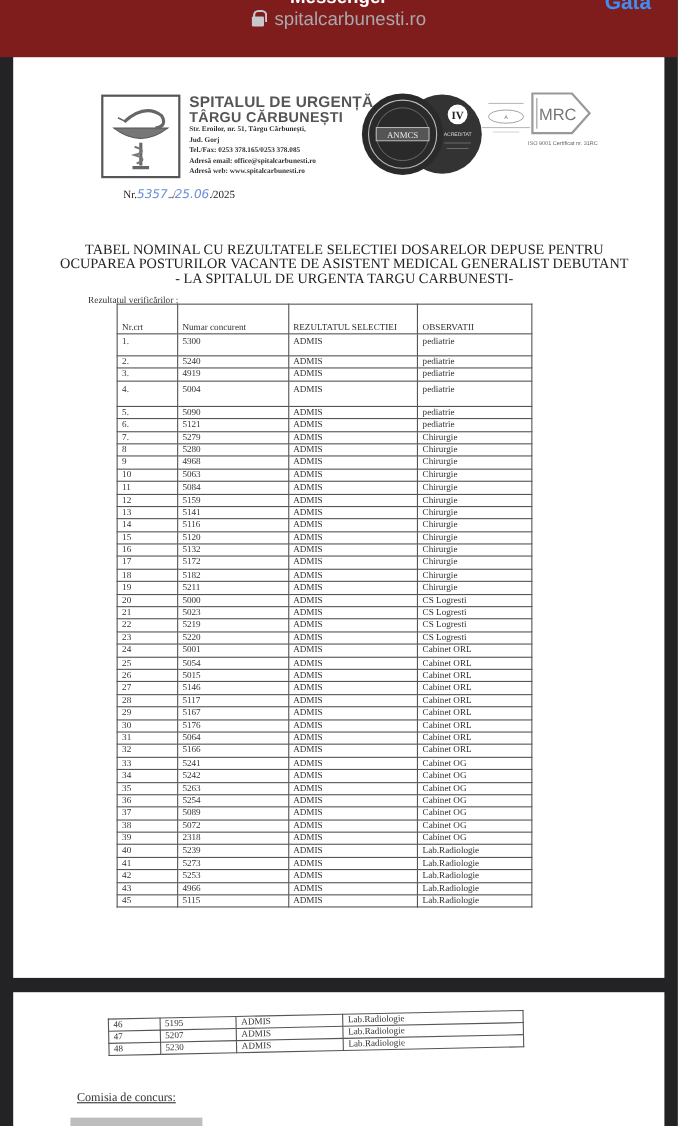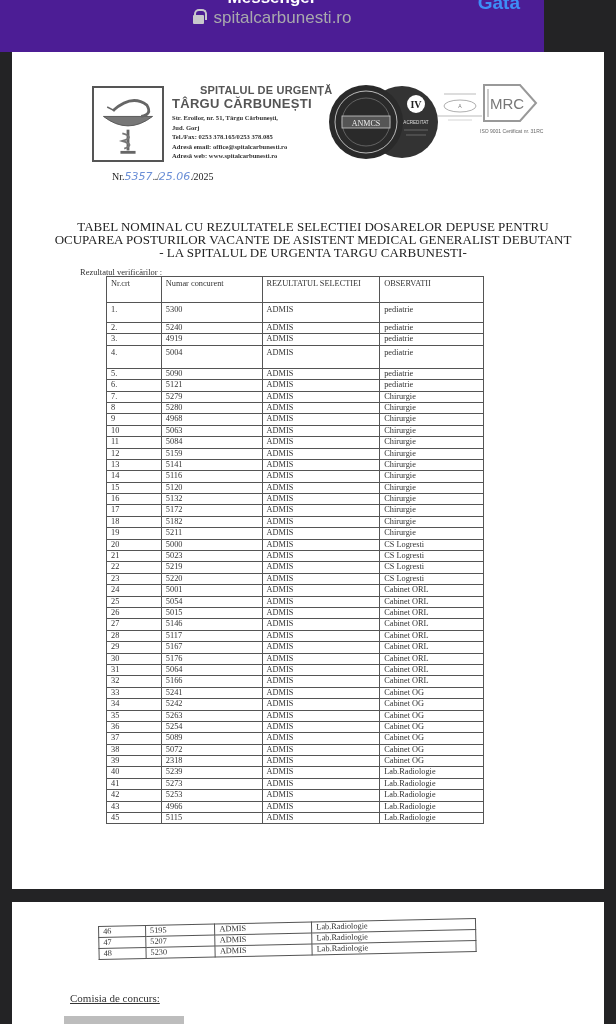--- a/index.html
+++ b/index.html
@@ -1,20 +1,20 @@
 <!DOCTYPE html>
 <html><head>
 <meta charset="utf-8">
 <style>
   * { box-sizing: border-box; margin: 0; padding: 0; }
   html, body { width: 616px; height: 1024px; overflow: hidden; background: #232325; }
   body { position: relative; font-family: "Liberation Serif", serif; }
 
   
-  .topbar { position: absolute; left: 0; top: 0; width: 544px; height: 52px; background: #4c1d95; }
+  .topbar { position: absolute; left: 0; top: 0; width: 616px; height: 52px; background: #7f1d1d; }
   .topbar .app-title { position: absolute; left: 0; right: 0; top: -12px; text-align: center;
     color: #ffffff; font-family: "Liberation Sans", sans-serif; font-size: 17px; font-weight: bold; }
   .topbar .url { position: absolute; left: 0; right: 0; top: 8px; text-align: center;
     color: #a8a8ad; font-family: "Liberation Sans", sans-serif; font-size: 17px; }
   .topbar .lock { display: inline-block; width: 11px; height: 15px; position: relative; vertical-align: -1px; margin-right: 10px; }
   .topbar .lock::before { content: ""; position: absolute; left: 1px; top: 0; width: 9px; height: 9px;
     border: 2px solid #c8c8cc; border-bottom: none; border-radius: 5px 5px 0 0; }
   .topbar .lock::after { content: ""; position: absolute; left: 0; top: 6px; width: 11px; height: 9px; background: #c8c8cc; border-radius: 1px; }
   .topbar .done { position: absolute; right: 24px; top: -8px; color: #3d8ef7;
     font-family: "Liberation Sans", sans-serif; font-size: 19px; font-weight: bold; cursor: pointer; }
@@ -22,41 +22,41 @@
   
   .page { position: absolute; background: #ffffff; }
   .page1 { left: 12px; top: 52px; width: 592px; height: 837px; }
   .page2 { left: 12px; top: 902px; width: 592px; height: 130px; }
 
   
   .logo-box { position: absolute; left: 80px; top: 34px; width: 72px; height: 76px; border: 2px solid #555; }
   .logo-box svg { width: 100%; height: 100%; }
   .hosp-name { position: absolute; left: 160px; top: 33px; font-family: "Liberation Sans", sans-serif;
     font-weight: bold; color: #555; line-height: 1.05; }
-  .hosp-name .l1 { font-size: 11px; letter-spacing: 0.2px; margin-left: 28px; }
+  .hosp-name .l1 { font-size: 14px; letter-spacing: 0.2px; }
   .hosp-name .l2 { font-size: 13px; letter-spacing: 0.3px; }
   .hosp-info { position: absolute; left: 160px; top: 61px; font-size: 6.6px; font-weight: bold; color: #333; line-height: 9.5px; }
 
   .seal { position: absolute; left: 316px; top: 30px; width: 120px; height: 80px; }
   .cert-small { position: absolute; left: 420px; top: 38px; width: 56px; height: 34px; }
   .mrc { position: absolute; left: 468px; top: 30px; width: 60px; height: 42px; }
   .mrc-cert { position: absolute; left: 468px; top: 76px; font-family: "Liberation Sans", sans-serif; font-size: 5px; color: #666; }
 
   .doc-nr { position: absolute; left: 60px; top: 118px; font-size: 10px; color: #222; margin-left: 40px; }
   .doc-nr .hand { color: #6b8fd6; font-family: "DejaVu Sans", sans-serif; font-style: italic; font-size: 11px; }
   .doc-nr .dots { letter-spacing: -1px; color: #555; }
 
   .doc-title { position: absolute; left: 30px; right: 20px; top: 168px; text-align: center; font-size: 13px; color: #222; line-height: 13px; }
 
   .verif-label { position: absolute; left: 68px; top: 215px; font-size: 8.5px; color: #333; }
 
   
   table.res { position: absolute; left: 94px; top: 224px; width: 378px; border-collapse: collapse; font-size: 8.3px; color: #333; }
   table.res td, table.res th { border: 1px solid #555; padding: 0 4px; text-align: left; font-weight: normal; vertical-align: top; height: 11.4px; line-height: 10px; }
-  table.res th { height: 26px; padding-top: 2px; line-height: 10px; }
+  table.res th { height: 26px; padding-top: 16px; line-height: 10px; }
   table.res .c1 { width: 55px; }
   table.res .c2 { width: 101px; }
   table.res .c3 { width: 118px; }
   table.res .c4 { width: 104px; margin-left: 34px; }
   table.res tr.tall td { height: 20px; padding-top: 2px; }
   table.res tr.tall2 td { height: 23px; padding-top: 2px; }
 
   table.res2 { position: absolute; left: 86px; top: 24px; width: 378px; border-collapse: collapse; font-size: 8.3px; color: #333; transform: rotate(-1.2deg); transform-origin: left top; }
   table.res2 td { border: 1px solid #555; padding: 0 4px; height: 11px; line-height: 10px; vertical-align: top; }
 

